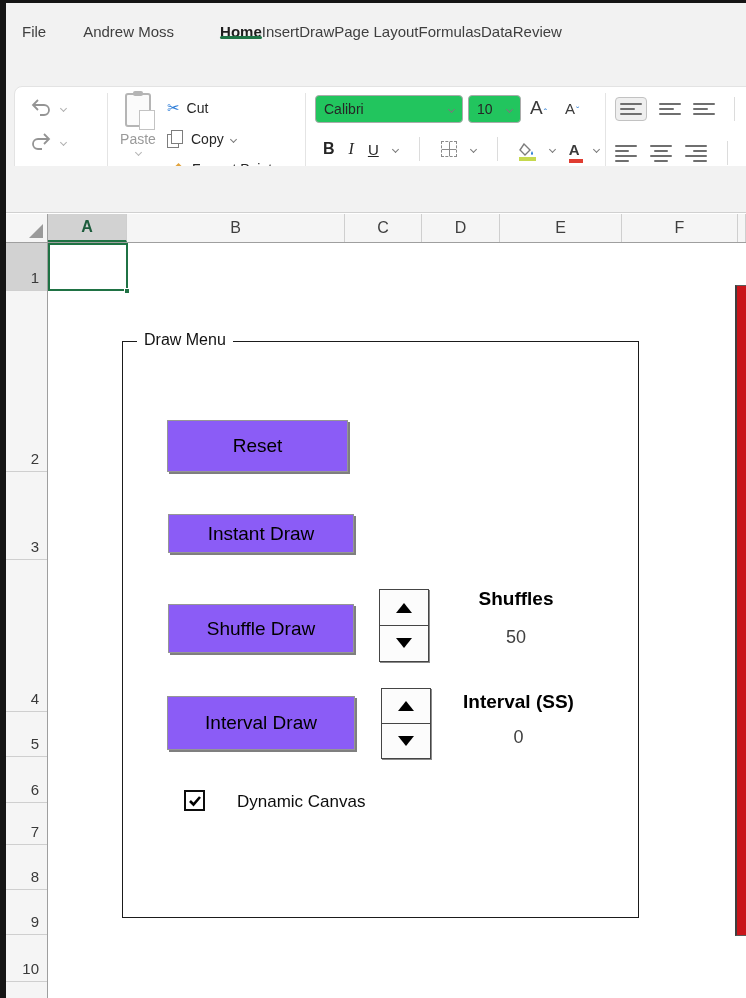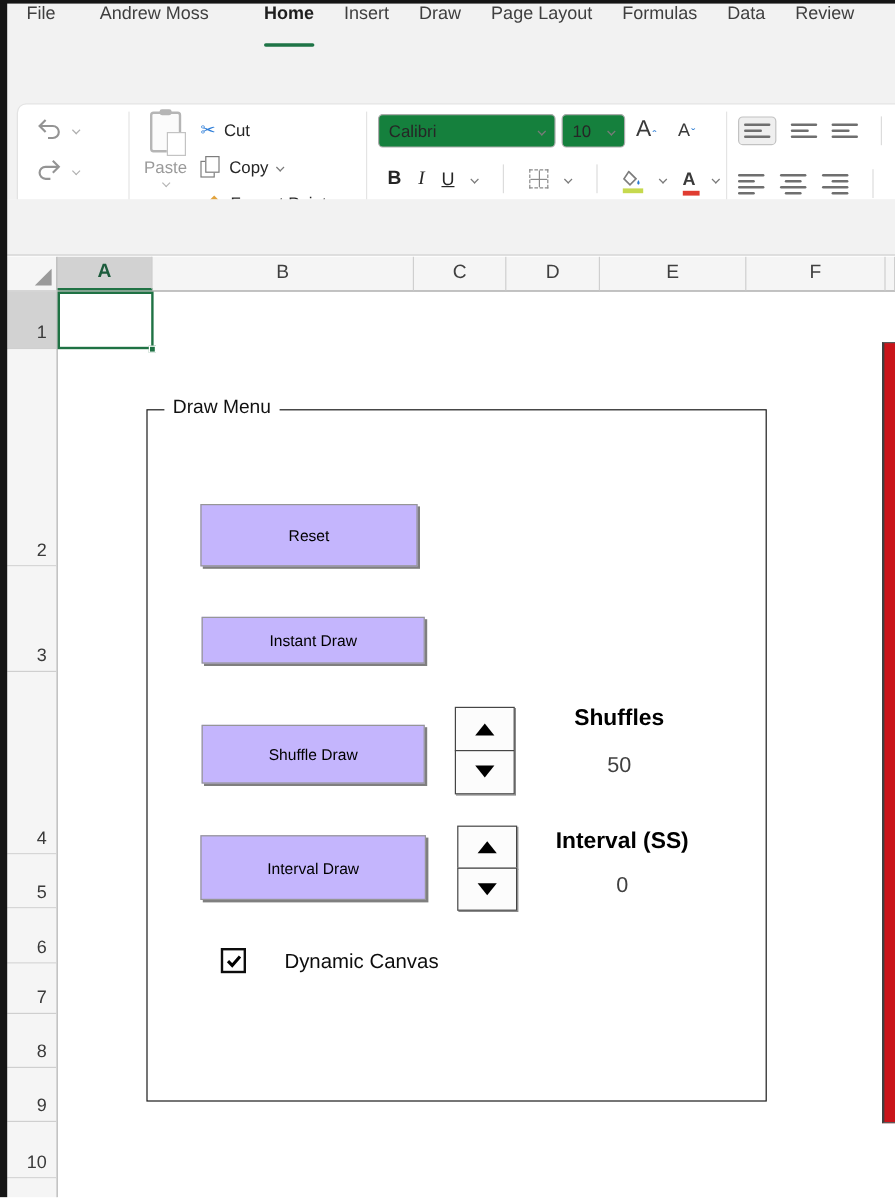--- a/index.html
+++ b/index.html
@@ -8,23 +8,23 @@
     position:relative; width:746px; height:998px; overflow:hidden;
     font-family:"Liberation Sans", sans-serif; color:#262626; background:#fff;
   }
   
   .edge-left { position:absolute; left:0; top:0; width:6px; height:998px; background:#151515; z-index:50; }
   .edge-top  { position:absolute; left:0; top:0; width:746px; height:3px; background:#151515; z-index:50; }
 
   
   .menubar { position:absolute; left:6px; top:3px; width:740px; height:37px; background:#f2f2f2;
              display:flex; align-items:center; font-size:15px; color:#3f3f3f; }
-  .menu-item { position:relative; height:100%; display:flex; align-items:flex-start; cursor:default; white-space:nowrap; }
+  .menu-item { position:relative; height:100%; display:flex; align-items:flex-end; cursor:default; white-space:nowrap; }
   .mi-file { margin-left:16px; }  .mi-user { margin-left:37px; }  .mi-home { margin-left:46px; font-weight:700; color:#1e1e1e; }
-  .mi-std  { margin-left:25px; }
+  .mi-std  { }
   .tab-underline { position:absolute; left:0; right:0; bottom:1px; height:3px; background:#1e7446; border-radius:2px; }
 
   
   .ribbon-bg { position:absolute; left:6px; top:40px; width:740px; height:126px; background:#f2f2f2; }
   .ribbon-card { position:absolute; left:8px; top:46px; width:752px; height:114px; background:#fff;
                  border:1px solid #e3e3e3; border-radius:8px 0 0 8px; }
   .vsep { position:absolute; top:6px; width:1px; height:98px; background:#e4e4e4; }
   .group-label { position:absolute; top:97px; font-size:13px; color:#555; text-align:center; }
   .launcher { position:absolute; top:98px; width:12px; height:12px; }
   .chev { display:inline-block; width:6px; height:6px; border-right:1.5px solid #7a7a7a; border-bottom:1.5px solid #7a7a7a; transform:rotate(45deg); }
@@ -37,21 +37,21 @@
   .clip-outer { width:26px; height:34px; border:2px solid #b5b5b5; border-radius:3px; position:relative; background:#fbfbfb; }
   .clip-tab { position:absolute; left:6px; top:-4px; width:10px; height:5px; background:#b5b5b5; border-radius:2px; }
   .clip-page { position:absolute; right:-6px; bottom:-5px; width:16px; height:20px; background:#fff; border:1.6px solid #c3c3c3; }
   .paste-txt { margin-top:4px; font-size:14px; color:#9a9a9a; }
   .clip-row { position:absolute; display:flex; align-items:center; gap:7px; font-size:14px; color:#262626; }
   .scissors { color:#2f7ed8; font-size:15px; }
   .copy-ic { position:relative; width:12px; height:14px; border:1.5px solid #7d7d7d; background:#fff; }
   .copy-ic:nth-child(1){}
   .copy-back { position:absolute; left:3px; top:-4px; width:12px; height:14px; border:1.5px solid #7d7d7d; background:#fff; }
   
-  .combo { position:absolute; height:28px; background:#15803d; border:1px solid #ababab; border-radius:4px;
+  .combo { position:absolute; height:28px; background:#22c55e; border:1px solid #ababab; border-radius:4px;
            display:flex; align-items:center; font-size:14px; padding:0 8px; color:#262626; justify-content:space-between; }
   .fbtn { position:absolute; top:48px; font-size:16px; color:#3a3a3a; display:flex; align-items:flex-end; }
   .blue-caret { color:#2b7cd3; font-size:10px; line-height:10px; margin-left:1px; }
   .fmt-row { position:absolute; top:50px; display:flex; align-items:center; }
   .b-ic { font-weight:800; font-size:16px; }
   .i-ic { font-style:italic; font-size:16px; font-family:"Liberation Serif", serif; }
   .u-ic { text-decoration:underline; font-size:15px; }
   .borders-ic { width:16px; height:16px; border:1px dashed #8b8b8b; position:relative; }
   .borders-ic:before { content:""; position:absolute; left:50%; top:0; width:1px; height:100%; background:#8b8b8b; }
   .borders-ic:after  { content:""; position:absolute; top:50%; left:0; height:1px; width:100%; background:#8b8b8b; }
@@ -92,22 +92,22 @@
   .sel-cell { position:absolute; border:2px solid #1f7244; background:transparent; }
   .fill-handle { position:absolute; width:6px; height:6px; background:#1f7244; border:1px solid #fff; }
 
   
   .red-bar { position:absolute; left:735px; top:285px; width:11px; height:651px; background:#c9141a;
              border-left:2px solid #3f3f3f; border-top:1px solid #5a5a5a; border-bottom:1px solid #5a5a5a; z-index:40; }
 
   
   .frame { position:absolute; left:122px; top:341px; width:517px; height:577px; border:1px solid #1b1b1b; background:#fff; z-index:30; }
   .frame-title { position:absolute; left:14px; top:-11px; background:#fff; padding:0 7px; font-size:16px; color:#111; }
-  .form-btn { position:absolute; background:#c4b5fd; border:1px solid #969696; box-shadow:2px 2px 0 #7f7f7f;
-              display:flex; align-items:center; justify-content:center; font-size:13px; color:#000;
+  .form-btn { position:absolute; background:#8b5cf6; border:1px solid #969696; box-shadow:2px 2px 0 #7f7f7f;
+              display:flex; align-items:center; justify-content:center; font-size:19px; color:#000;
               font-family:"Liberation Sans", sans-serif; cursor:pointer; }
   .spinner { position:absolute; width:50px; z-index:31; }
   .spin-btn { width:100%; height:37px; background:#fcfcfc; border:1.5px solid #454545; box-shadow:1px 1px 0 #8a8a8a;
               display:flex; align-items:center; justify-content:center; cursor:pointer; }
   .spin-btn + .spin-btn { margin-top:-1.5px; }
   .tri-up { width:0; height:0; border-left:8px solid transparent; border-right:8px solid transparent; border-bottom:10px solid #000; }
   .tri-dn { width:0; height:0; border-left:8px solid transparent; border-right:8px solid transparent; border-top:10px solid #000; }
   .fm-label { position:absolute; font-weight:700; font-size:19px; color:#000; text-align:center; }
   .fm-value { position:absolute; font-size:18px; color:#404040; text-align:center; }
   .cb-box { position:absolute; left:183px; top:449px; width:21px; height:21px; border:2.5px solid #0d0d0d; background:#fff;

